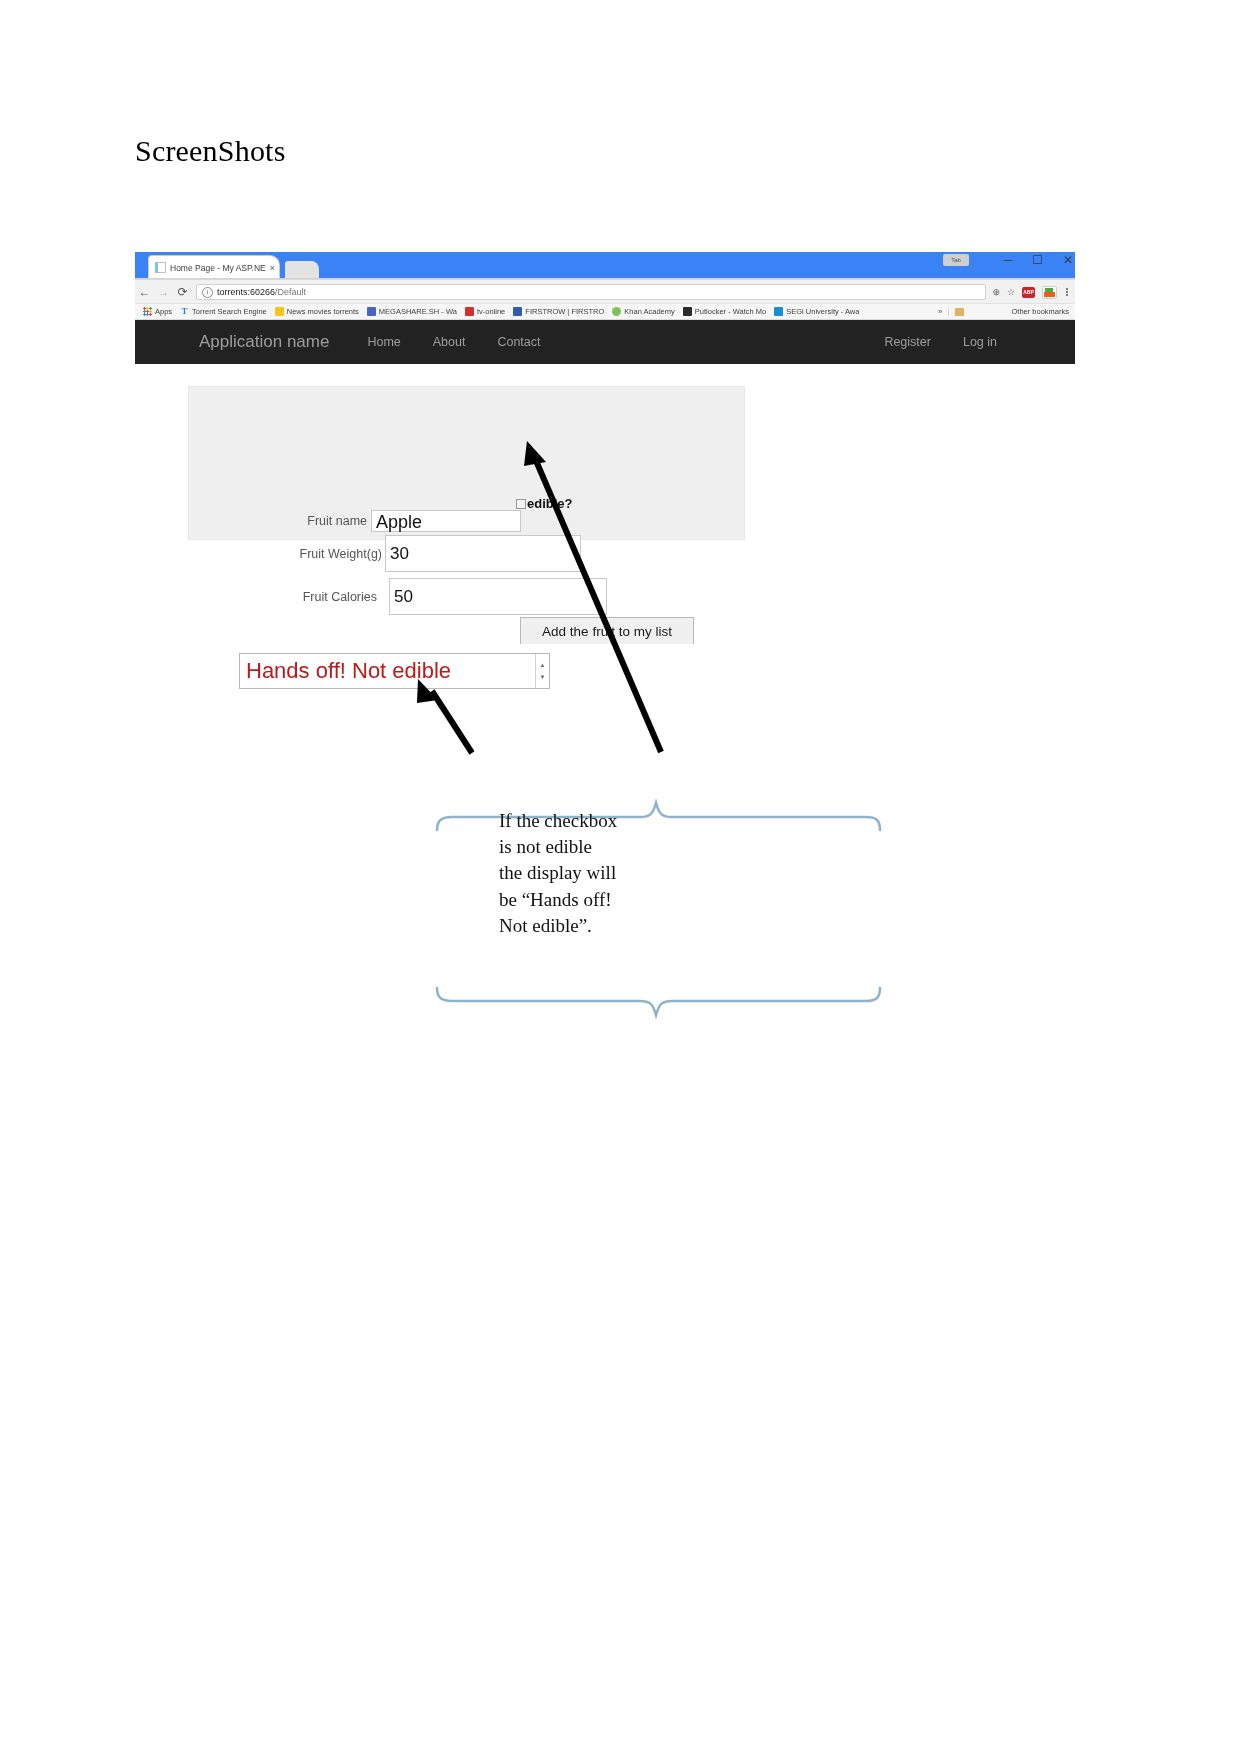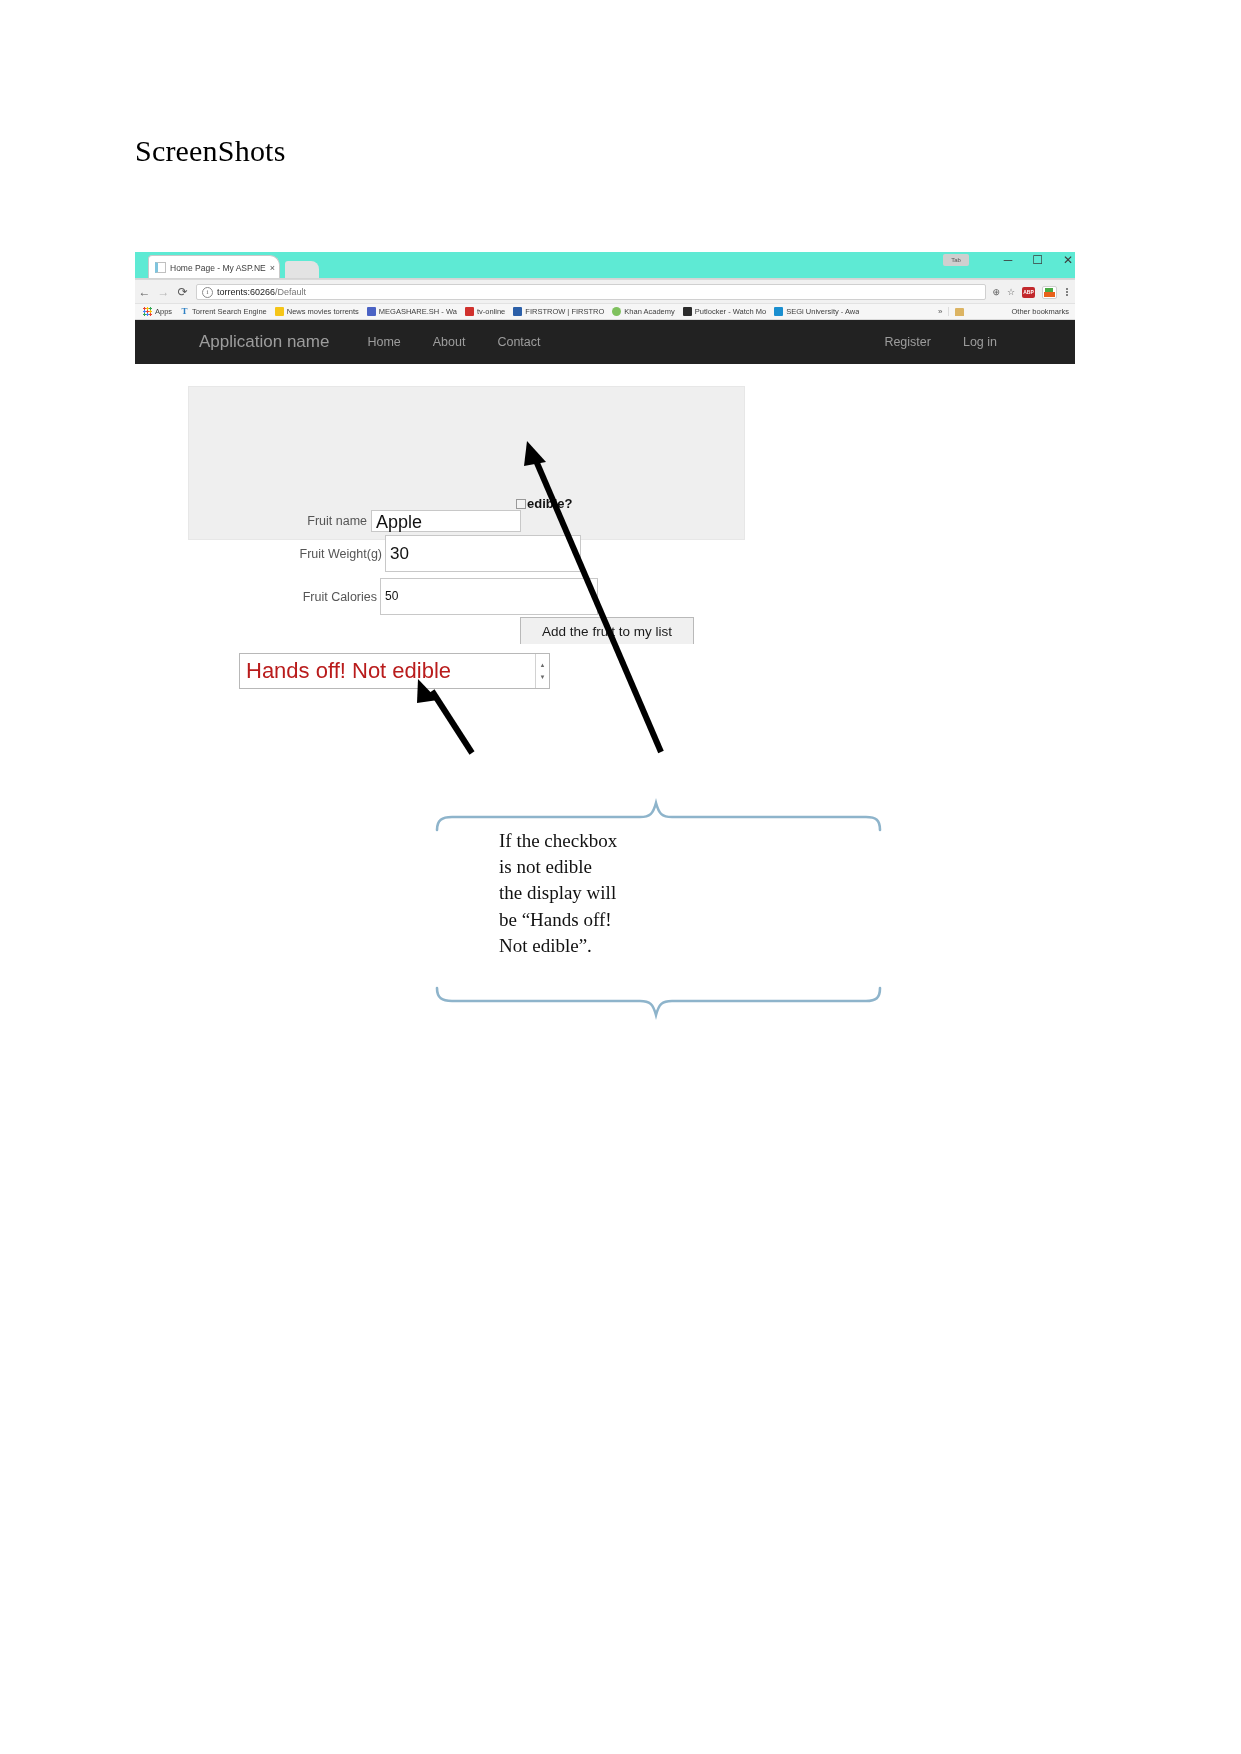--- a/index.html
+++ b/index.html
@@ -35,21 +35,21 @@
     height: 392px;
     background: #ffffff;
   }
 
   
   .tabstrip {
     position: absolute;
     left: 0; top: 0;
     width: 940px;
     height: 27px;
-    background: #5eead4;
+    background: #3b82f6;
   }
   .tab {
     position: absolute;
     left: 13px; top: 3px;
     width: 132px;
     height: 24px;
     background: #ffffff;
     border: 1px solid #c9c9c9;
     border-bottom: none;
     border-radius: 4px 10px 0 0;
@@ -364,21 +364,21 @@
     font-weight: bold;
     margin-left: 1px;
   }
 
   #row-weight { left: 142px; top: 215px; }
   #row-weight .fld-label { width: 105px; }
   #row-weight .txtbox { width: 196px; height: 37px; margin-left: 3px; font-size: 17px; display:flex; align-items:center;}
 
   #row-cal { left: 140px; top: 258px; }
   #row-cal .fld-label { width: 102px; }
-  #row-cal .txtbox { width: 218px; height: 37px; margin-left: 3px; font-size: 12px; display:flex; align-items:center;}
+  #row-cal .txtbox { width: 218px; height: 37px; margin-left: 12px; font-size: 17px; display:flex; align-items:center;}
 
   #add-btn {
     position: absolute;
     left: 385px; top: 297px;
     width: 172px; height: 27px;
     background: #f0f0f0;
     border: 1px solid #b9b9b9;
     font-size: 13.5px;
     color: #1a1a1a;
     font-family: "Liberation Sans", sans-serif;
@@ -422,21 +422,21 @@
   
   #annotations {
     position: absolute;
     left: 0; top: 0;
     width: 1241px; height: 1754px;
     pointer-events: none;
   }
   #caption {
     position: absolute;
     left: 499px;
-    top: 828px;
+    top: 808px;
     width: 120px;
     font-family: "Liberation Serif", serif;
     font-size: 19px;
     line-height: 26.2px;
     color: #111;
   }
 </style>
 </head>
 <body>
 

